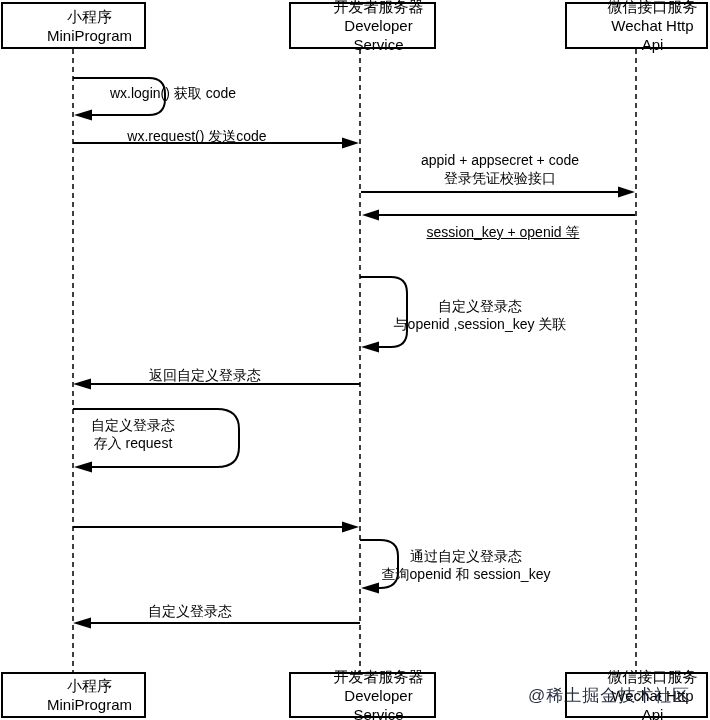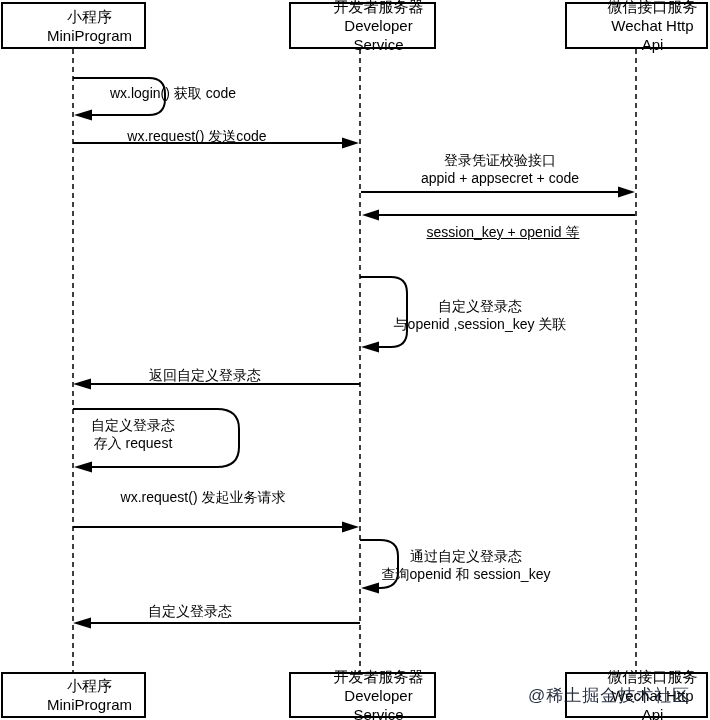--- a/index.html
+++ b/index.html
@@ -108,39 +108,38 @@
   <span>Wechat Http Api</span>
 </div>
 
 <div class="msg-label m1">
   <div>wx.login() 获取 code</div>
 </div>
 <div class="msg-label m2">
   <div>wx.request() 发送code</div>
 </div>
 <div class="msg-label m3">
+  <div>appid + appsecret + code</div>
   <div>登录凭证校验接口</div>
-  <div>appid + appsecret + code</div>
 </div>
 <div class="msg-label m4">
   <div>session_key + openid 等</div>
 </div>
 <div class="msg-label m5">
   <div>自定义登录态</div>
   <div>与openid ,session_key 关联</div>
 </div>
 <div class="msg-label m6">
   <div>返回自定义登录态</div>
 </div>
 <div class="msg-label m7">
   <div>自定义登录态</div>
   <div>存入 request</div>
 </div>
 <div class="msg-label m8">
-  <div>wx.request() 发起业务请求</div>
 </div>
 <div class="msg-label m9">
   <div>通过自定义登录态</div>
   <div>查询openid 和 session_key</div>
 </div>
 <div class="msg-label m10">
   <div>自定义登录态</div>
 </div>
 
 <div class="watermark">@稀土掘金技术社区</div>

